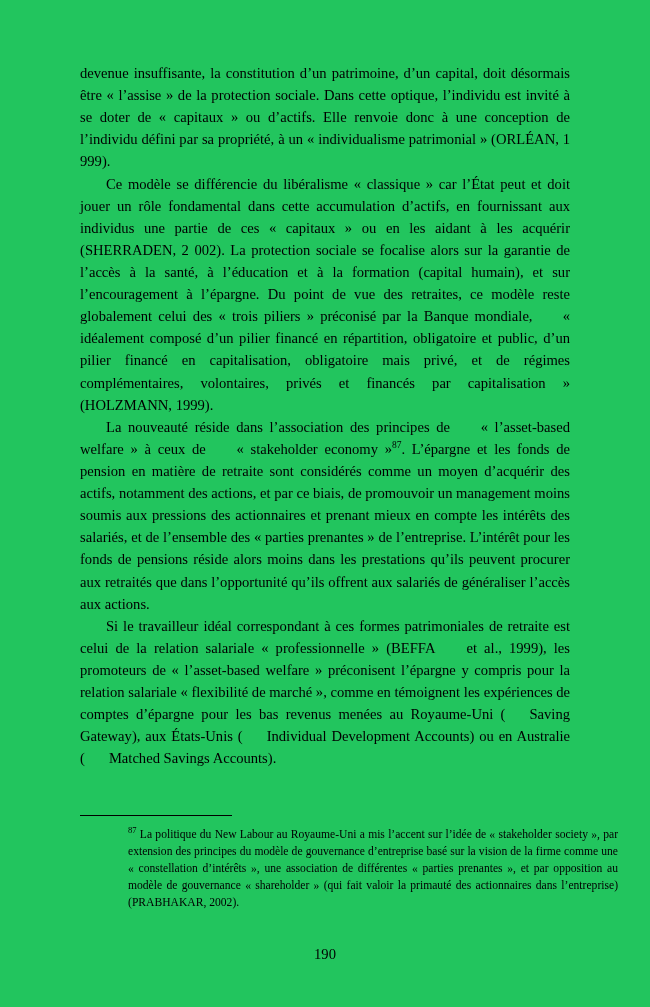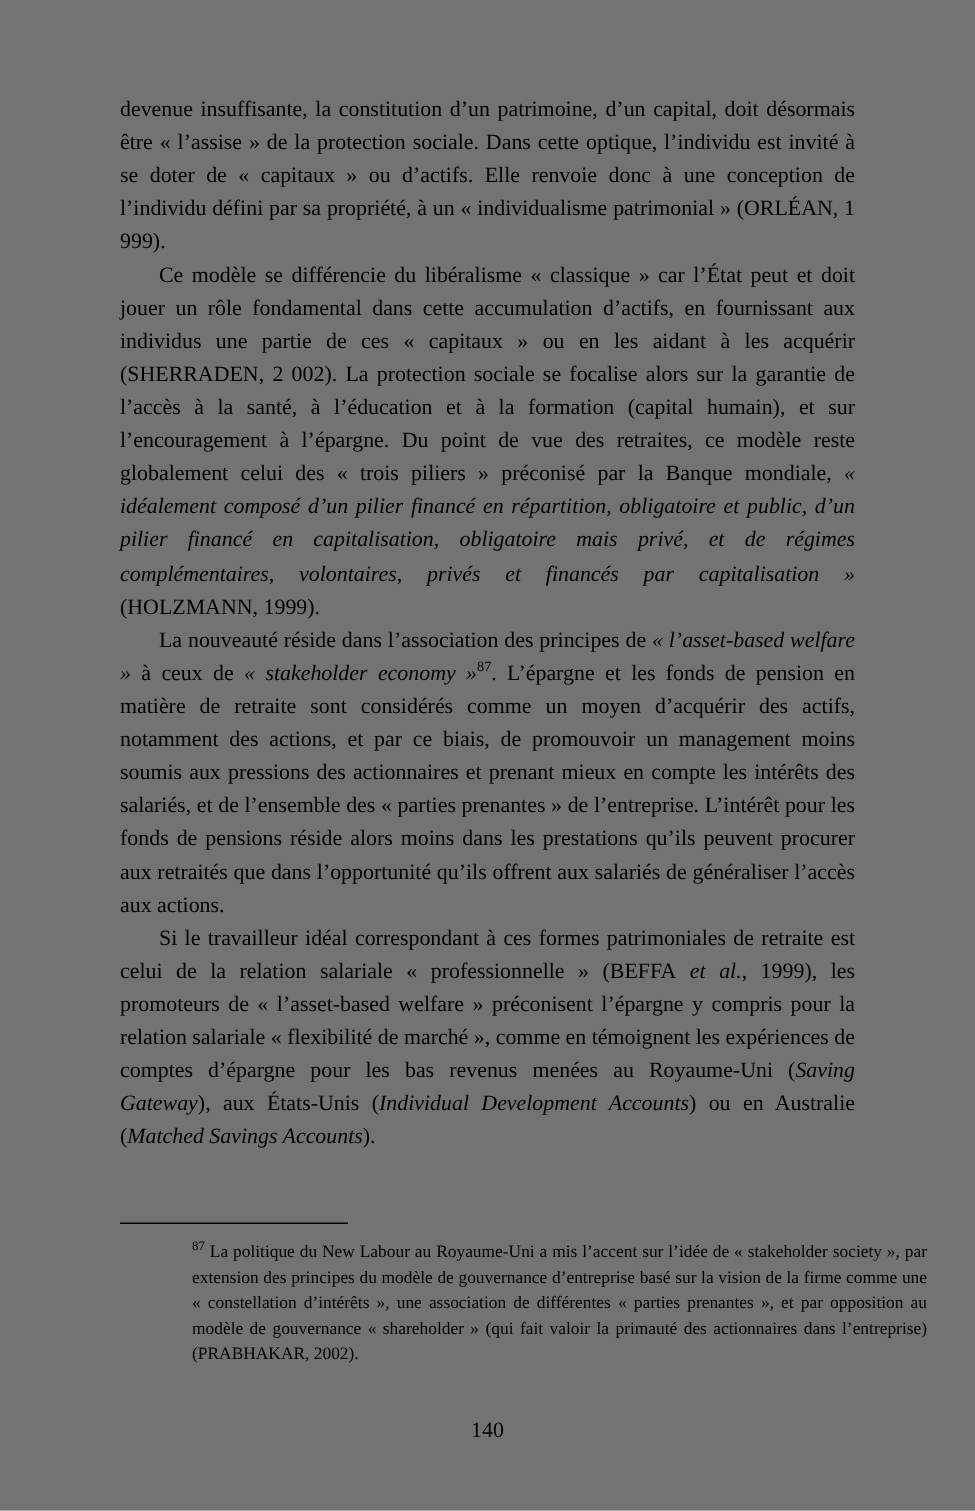--- a/index.html
+++ b/index.html
@@ -13,21 +13,21 @@
     font-family: "Liberation Serif", serif;
     color: #000000;
     position: relative;
     overflow: hidden;
   }
   .page {
     position: absolute;
     left: 0; top: 0;
     width: 650px;
     height: 1007px;
-    background: #737373;
+    background: #22c55e;
   }
   .body-col {
     position: absolute;
     left: 80px;
     top: 62px;
     width: 490px;
   }
   p.para {
     margin: 0;
     font-size: 14.6px;
@@ -36,21 +36,21 @@
     text-indent: 0;
     hyphens: none;
   }
   p.para.indent {
     text-indent: 26px;
   }
   .sc {
     font-variant: small-caps;
   }
   .it {
-    font-style: italic;
+    margin-left: 24px;
   }
   sup.fn {
     font-size: 9.5px;
     vertical-align: super;
     line-height: 0;
   }
   .rule {
     position: absolute;
     left: 80px;
     top: 815px;
@@ -91,15 +91,15 @@
     <p class="para" id="p1"><span>devenue insuffisante, la constitution d’un patrimoine, d’un capital, doit désormais être « l’assise » de la protection sociale. Dans cette optique, l’individu est invité à se doter de « capitaux » ou d’actifs. Elle renvoie donc à une conception de l’individu défini par sa propriété, à un « individualisme patrimonial » (</span><span class="sc">ORLÉAN</span><span>, 1 999).</span></p>
     <p class="para indent" id="p2"><span>Ce modèle se différencie du libéralisme « classique » car l’État peut et doit jouer un rôle fondamental dans cette accumulation d’actifs, en fournissant aux individus une partie de ces « capitaux » ou en les aidant à les acquérir (</span><span class="sc">SHERRADEN</span><span>, 2 002). La protection sociale se focalise alors sur la garantie de l’accès à la santé, à l’éducation et à la formation (capital humain), et sur l’encouragement à l’épargne. Du point de vue des retraites, ce modèle reste globalement celui des « trois piliers » préconisé par la Banque mondiale, </span><span class="it">« idéalement composé d’un pilier financé en répartition, obligatoire et public, d’un pilier financé en capitalisation, obligatoire mais privé, et de régimes complémentaires, volontaires, privés et financés par capitalisation »</span><span> (HOLZMANN, 1999).</span></p>
     <p class="para indent" id="p3"><span>La nouveauté réside dans l’association des principes de </span><span class="it">« l’asset-based welfare »</span><span> à ceux de </span><span class="it">« stakeholder economy »</span><sup class="fn">87</sup><span>. L’épargne et les fonds de pension en matière de retraite sont considérés comme un moyen d’acquérir des actifs, notamment des actions, et par ce biais, de promouvoir un management moins soumis aux pressions des actionnaires et prenant mieux en compte les intérêts des salariés, et de l’ensemble des « parties prenantes » de l’entreprise. L’intérêt pour les fonds de pensions réside alors moins dans les prestations qu’ils peuvent procurer aux retraités que dans l’opportunité qu’ils offrent aux salariés de généraliser l’accès aux actions.</span></p>
     <p class="para indent" id="p4"><span>Si le travailleur idéal correspondant à ces formes patrimoniales de retraite est celui de la relation salariale « professionnelle » (</span><span class="sc">BEFFA</span><span class="it"> et al.</span><span>, 1999), les promoteurs de « l’asset-based welfare » préconisent l’épargne y compris pour la relation salariale « flexibilité de marché », comme en témoignent les expériences de comptes d’épargne pour les bas revenus menées au Royaume-Uni (</span><span class="it">Saving Gateway</span><span>), aux États-Unis (</span><span class="it">Individual Development Accounts</span><span>) ou en Australie (</span><span class="it">Matched Savings Accounts</span><span>).</span></p>
   </div>
 
   <div class="rule"></div>
 
   <div class="footnote" id="fn"><span class="fnum">87</span><span> La politique du New Labour au Royaume-Uni a mis l’accent sur l’idée de « stakeholder society », par extension des principes du modèle de gouvernance d’entreprise basé sur la vision de la firme comme une « constellation d’intérêts », une association de différentes « parties prenantes », et par opposition au modèle de gouvernance « shareholder » (qui fait valoir la primauté des actionnaires dans l’entreprise) (</span><span class="sc">PRABHAKAR</span><span>, 2002).</span></div>
 
-  <div class="pagenum">140</div>
+  <div class="pagenum">190</div>
 
 </div>
 
 </body></html>

